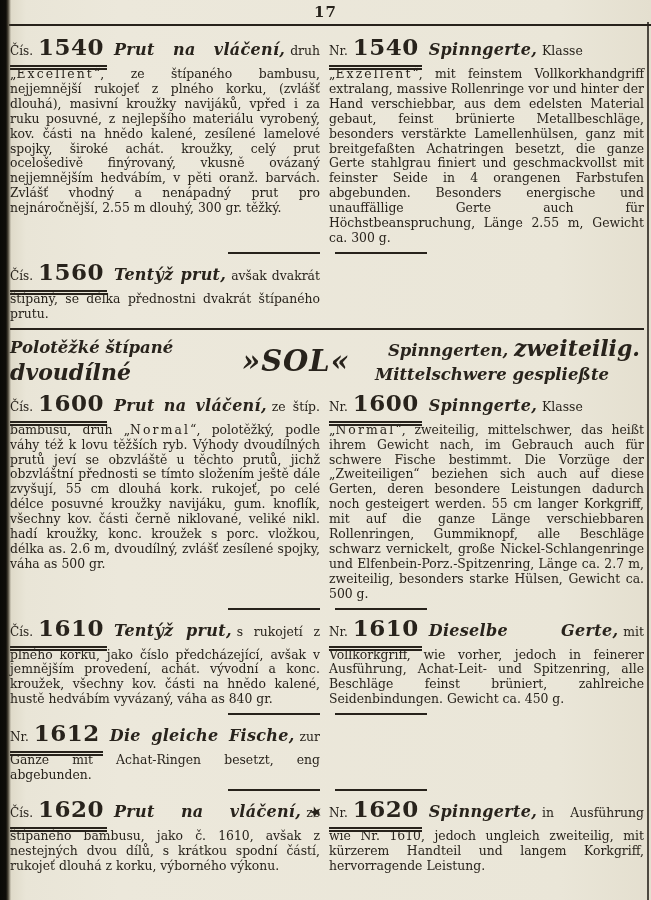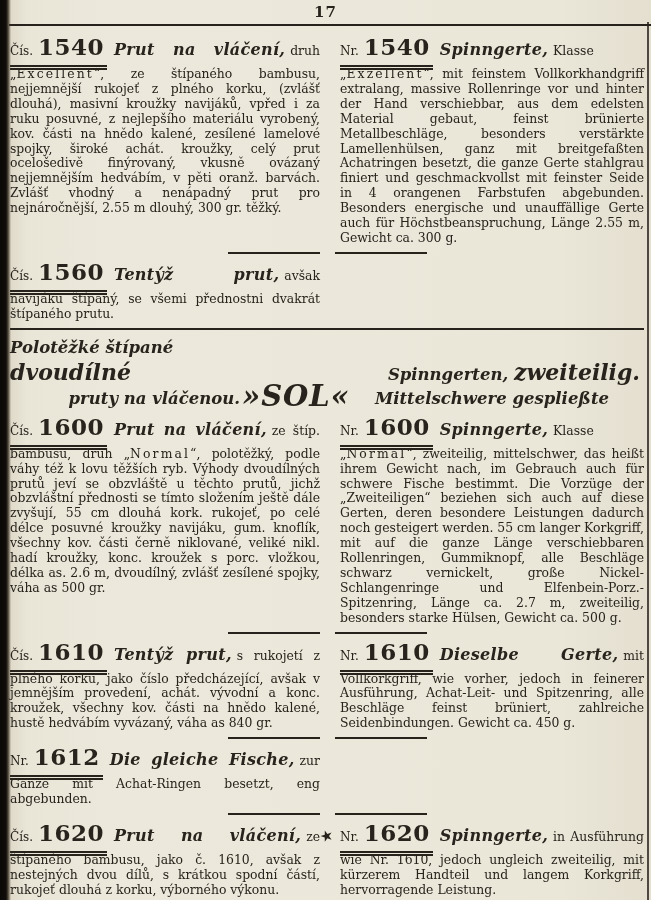--- a/index.html
+++ b/index.html
@@ -6,38 +6,38 @@
   html,body{background:#6f6d68;font-family:"DejaVu Serif",serif}
   .page{position:relative;width:651px;height:900px;margin:0 auto;overflow:hidden;
         background:linear-gradient(90deg,#d8d2bf 0px,#e9e5d7 26px,#ece8db 120px,#eae6d8 560px,#e4dfcf 651px);
         color:#28231c}
   .stripe{position:absolute;left:0;top:0;width:11px;height:900px;z-index:6;
           background:linear-gradient(90deg,#0b0907 0px,#0f0c09 6px,#4a4336 8px,rgba(74,67,54,0) 11px)}
   .right-edge{position:absolute;right:2px;top:22px;width:2px;height:878px;background:#27221b;opacity:.8;z-index:5}
   .pagenum{text-align:center;font-weight:bold;font-size:15px;padding-top:3px;letter-spacing:1px}
   .toprule{height:2px;background:#27221b;margin:3px 0 9px 9px}
   .content{padding:0 7px 0 10px}
-  .row{display:grid;grid-template-columns:310px 1fr;column-gap:20px}
+  .row{display:grid;grid-template-columns:310px 1fr;column-gap:9px}
   .cell{position:relative}
   p.entry{text-align:justify;font-size:12.4px;line-height:14.9px}
   .numblock{display:inline-block;position:relative;padding:0 3px 2px 0;border-bottom:2px solid #27221b;
             margin-right:7px;white-space:nowrap;line-height:24px}
   .numblock::after{content:"";position:absolute;left:0;right:0;bottom:-5px;height:2px;background:#27221b}
   .numlabel{font-size:12px;margin-right:5px}
   .num{font-size:23px;font-weight:bold;letter-spacing:.5px}
   .prodname{font-weight:bold;font-style:italic;font-size:16px;margin-right:5px;letter-spacing:.3px}
   .sperr{letter-spacing:.17em}
   .u{text-underline-offset:2px}
   .gaprow{display:grid;grid-template-columns:310px 1fr;column-gap:15px;height:14px;align-items:center}
   .rule{height:2px;background:#27221b;width:92px}
   .rule-r{margin-left:auto}
   .rule-l{margin-right:auto}
   .star{position:absolute;left:-20px;top:6px;font-size:15px;transform:rotate(-18deg);color:#27221b}
   .full-rule{height:2px;background:#27221b;margin:6px 0 6px 0}
-  .hgrid{display:flex;align-items:flex-end;margin-bottom:4px}
+  .hgrid{display:flex;align-items:center;margin-bottom:4px}
   .h-left{width:232px}
   .h-brand{width:98px;text-align:center;font-size:29px;font-style:italic;font-weight:bold;line-height:30px;letter-spacing:1px}
   .h-right{flex:1}
   .hl{font-weight:bold;font-style:italic;font-size:16.5px;line-height:24px}
   .big{font-size:22px}
   .h-left-2{text-align:right;padding-right:2px}
   .h-right-1{text-align:center}
   .h-right-2{text-align:right;padding-right:4px}
 </style>
 </head>
@@ -65,30 +65,29 @@
       <div class="cell">
           <div class="rule rule-r"></div>
         </div>
       <div class="cell">
           <div class="rule rule-l"></div>
         </div>
     </div>
 
     <div class="row">
       <div class="cell">
-        <p class="entry"><span class="numblock"><span class="numlabel">Čís.</span><span class="num">1560</span></span><span class="prodname">Tentýž prut,</span><span><span>avšak navijáku štípaný, se všemi přednostni dvakrát štípaného prutu.</span></span></p>
+        <p class="entry"><span class="numblock"><span class="numlabel">Čís.</span><span class="num">1560</span></span><span class="prodname">Tentýž prut,</span><span><span>avšak dvakrát štípaný, se délka přednostni dvakrát štípaného prutu.</span></span></p>
       </div>
     </div>
 
     <div>
       <div class="full-rule"></div>
       <div class="hgrid">
         <div class="h-left">
           <div class="hl"><span>Polotěžké štípané </span><span class="big">dvoudílné</span></div>
-          <div class="hl h-left-2">pruty na vláčenou.</div>
         </div>
         <div class="h-brand">»SOL«</div>
         <div class="h-right">
           <div class="hl h-right-2"><span>Spinngerten, </span><span class="big">zweiteilig.</span></div>
           <div class="hl h-right-1">Mittelschwere gespließte</div>
         </div>
       </div>
     </div>
 
     <div class="row">

